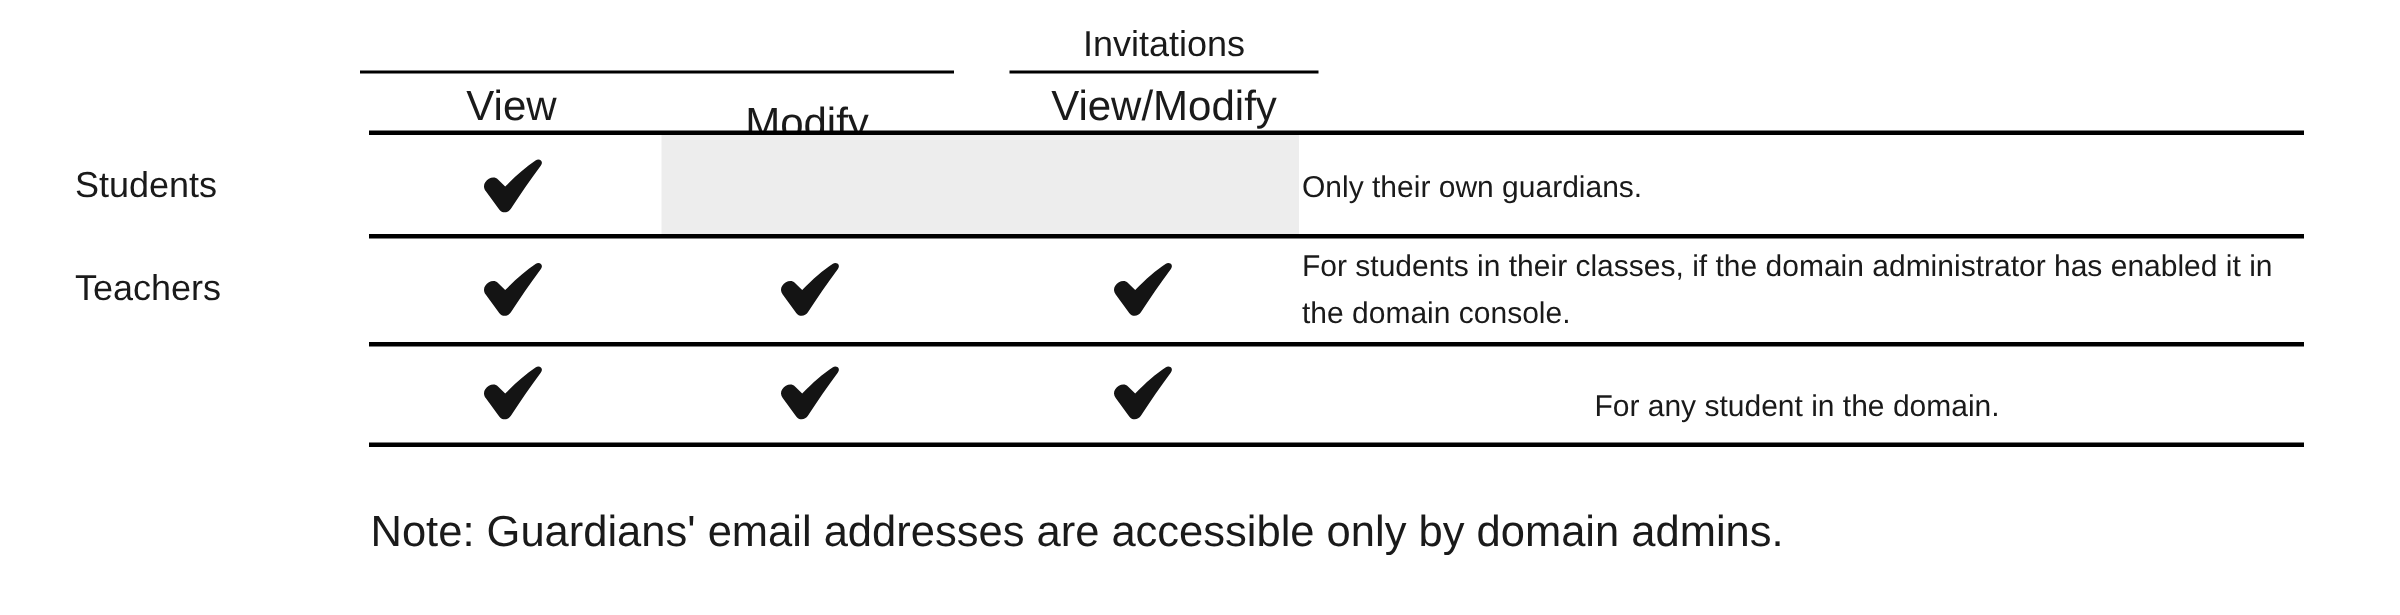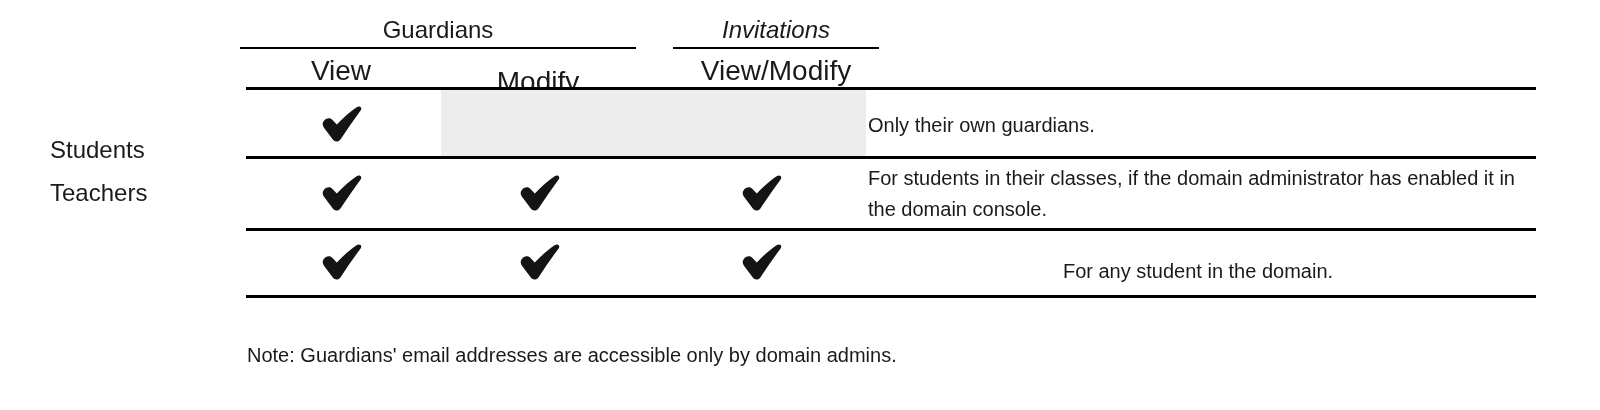--- a/index.html
+++ b/index.html
@@ -25,21 +25,21 @@
   
   .group-label {
     position: absolute;
     font-size: 24px;
     line-height: 28px;
     text-align: center;
     white-space: nowrap;
     color: #1a1a1a;
   }
   #grp-guardians { left: 240px; top: 16px; width: 396px; }
-  #grp-invitations { left: 673px; top: 16px; width: 206px; font-style: italic; }
+  #grp-invitations { left: 673px; top: 16px; width: 206px; }
 
   
   .group-rule {
     position: absolute;
     height: 2px;
     background: #000000;
     top: 47px;
   }
   #rule-guardians { left: 240px; width: 396px; }
   #rule-invitations { left: 673px; width: 206px; }
@@ -83,21 +83,21 @@
 
   
   .row-label {
     position: absolute;
     left: 50px;
     font-size: 24px;
     line-height: 28px;
     white-space: nowrap;
     color: #1a1a1a;
   }
-  #row-label-0 { top: 110px; margin-top: 26px; }
+  #row-label-0 { top: 110px; }
   #row-label-1 { top: 179px; text-align: center; }
   #row-label-2 { top: 248px; }
 
   
   .check {
     position: absolute;
     width: 46px;
     height: 40px;
     color: #141414;
   }
@@ -124,32 +124,31 @@
   }
   #desc-0 { top: 110px; }
   #desc-1 { top: 163px; }
   #desc-2 { top: 256px; text-align: center; }
 
   
   #footnote {
     position: absolute;
     left: 247px;
     top: 340px;
-    font-size: 20px;
+    font-size: 29px;
     line-height: 30px;
     white-space: nowrap;
     color: #1a1a1a;
   }
 </style>
 </head>
 <body>
 
 <div id="page">
 
-  <div class="group-label" id="grp-guardians">Guardians</div>
   <div class="group-label" id="grp-invitations">Invitations</div>
 
   <div class="group-rule" id="rule-guardians"></div>
   <div class="group-rule" id="rule-invitations"></div>
 
   <div class="col-label" id="col-view">View</div>
   <div class="col-label" id="col-modify">Modify</div>
   <div class="col-label" id="col-viewmodify">View/Modify</div>
 
   <div id="shade-students-modify"></div>

